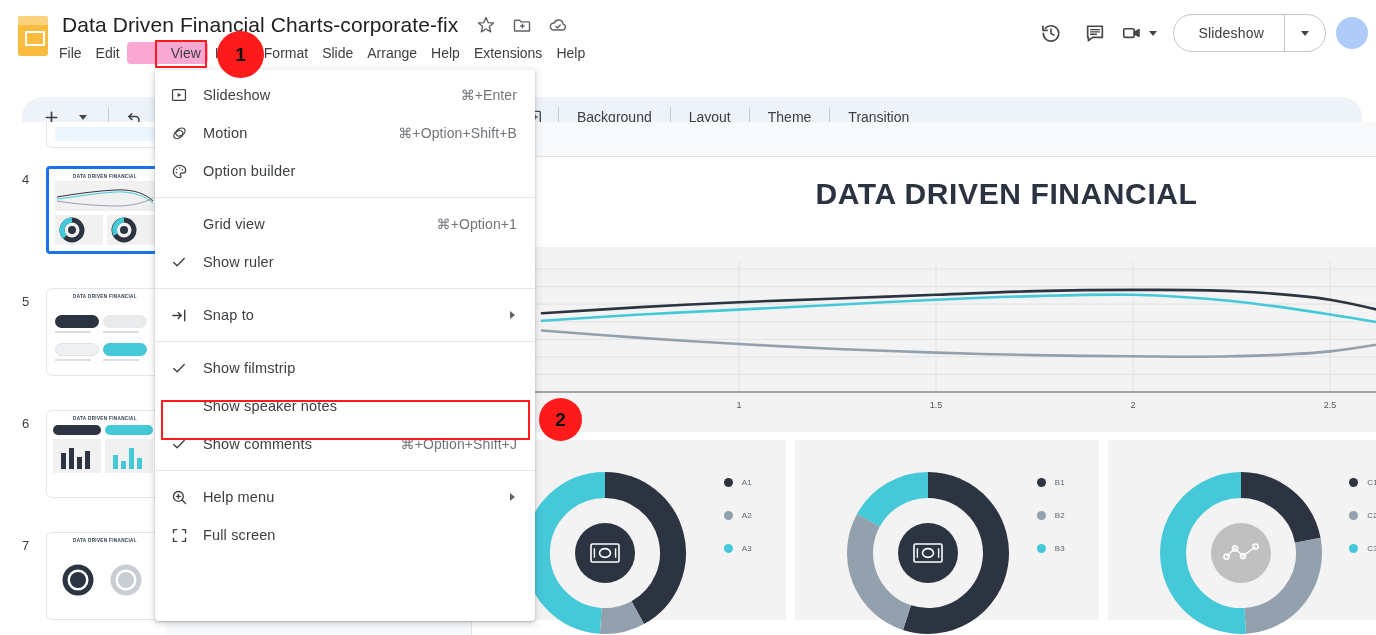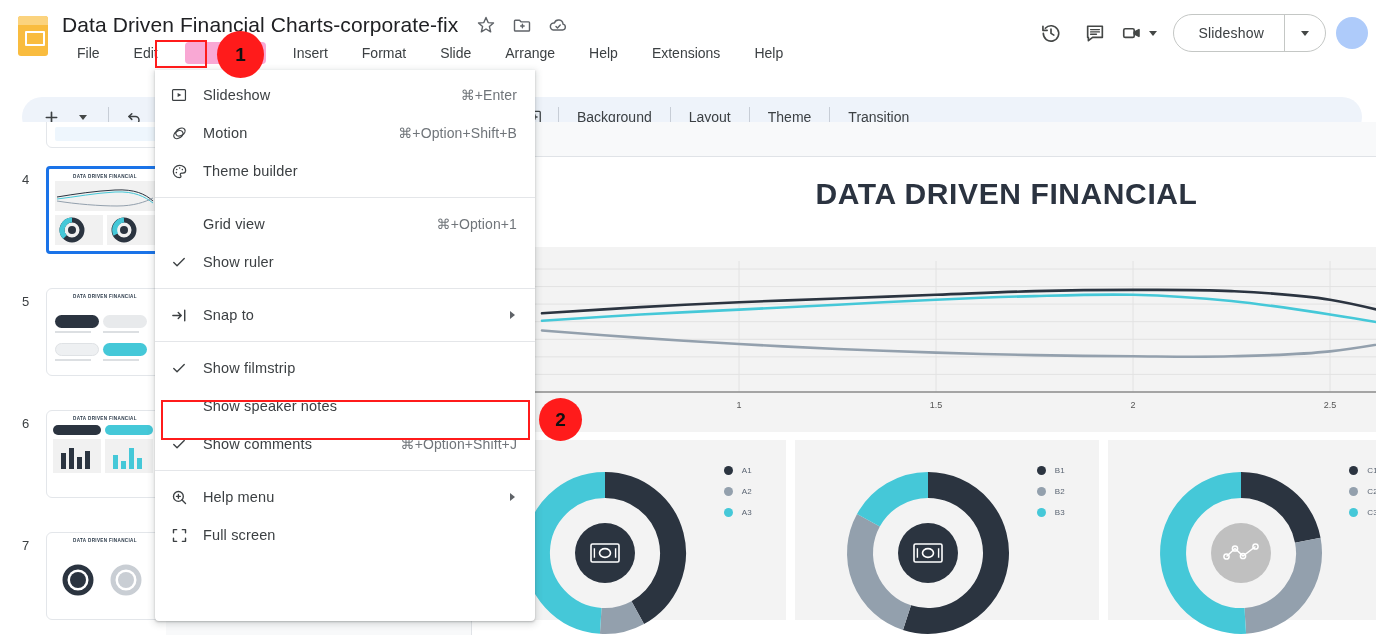--- a/index.html
+++ b/index.html
@@ -24,21 +24,21 @@
   }
   .doc-icon::before{
     content:""; position:absolute; left:0; top:0; width:30px; height:9px;
     background:#fbd37e; border-radius:3px 3px 0 0;
   }
   .title-row { position:absolute; left:62px; top:10px; height:30px; display:flex; align-items:center; }
   .doc-title { font-size:21px; color:#202124; font-weight:400; letter-spacing:0.1px; white-space:nowrap; }
   .title-icons { display:flex; align-items:center; gap:16px; margin-left:18px; }
   .ticon { width:20px; height:20px; color:#5f6368; display:block; }
 
-  .menubar { position:absolute; left:70px; top:42px; display:flex; gap:20px; height:22px; }
+  .menubar { position:absolute; left:52px; top:42px; display:flex; gap:0; height:22px; }
   .menu-item {
     font-size:14px; color:#3c4043; padding:2px 7px; border-radius:4px; cursor:pointer;
     line-height:18px; white-space:nowrap;
   }
   .menu-item.active { background:#f9a8d4;padding-left:44px; }
 
   .header-right { position:absolute; right:8px; top:10px; display:flex; align-items:center; gap:0px; height:46px; }
   .hr-icon { width:44px; height:44px; display:flex; align-items:center; justify-content:center; color:#444746; cursor:pointer; border-radius:50%; }
   .camera-wrap { display:flex; align-items:center; gap:2px; padding-right:8px; }
   .caret { width:0;height:0;border-left:4px solid transparent;border-right:4px solid transparent;border-top:5px solid #444746; }
@@ -86,21 +86,21 @@
   .slide {
     position:absolute; left:305px; top:34px; width:1071px; height:601px;
     background:#ffffff; border:1px solid #e0e3e7; overflow:hidden;
   }
   .slide-title { position:absolute; left:0; top:20px; width:100%; text-align:center;
     font-family:"Liberation Sans", sans-serif; font-weight:700; font-size:30px; letter-spacing:.6px; color:#2b3340; }
   .line-chart { position:absolute; left:10px; top:90px; width:1051px; height:185px; background:#f3f3f3; }
   .donuts { position:absolute; left:10px; top:283px; width:1051px; display:flex; gap:9px; }
   .donut-card { width:304px; height:180px; background:#f3f3f3; position:relative; }
   .legend { position:absolute; right:34px; top:26px; display:flex; flex-direction:column; gap:12px; }
-  .legend-item { display:flex; align-items:flex-start; gap:9px; }
+  .legend-item { display:flex; align-items:flex-start; gap:9px;margin-top:12px; }
   .legend-dot { width:9px; height:9px; border-radius:50%; }
   .legend-label { font-size:8px; color:#5a6472; letter-spacing:.2px; }
 
   
   .dropdown {
     position:absolute; left:155px; top:70px; width:380px; height:551px;
     background:#ffffff; border-radius:0 0 4px 4px;
     box-shadow:0 2px 6px 2px rgba(60,64,67,.15), 0 1px 2px rgba(60,64,67,.3);
     padding:6px 0; z-index:40;
   }
@@ -600,21 +600,21 @@
     <div class="mrow">
       <span class="micon">
         <svg viewBox="0 0 24 24" width="19" height="19" fill="none" stroke="#3c4043" stroke-width="1.6">
           <path d="M12 4.2a7.8 7.8 0 1 0 0 15.6c1.2 0 1.9-.8 1.9-1.7 0-.5-.2-.9-.5-1.2-.3-.3-.5-.7-.5-1.2 0-.9.8-1.7 1.7-1.7h1.5a3.7 3.7 0 0 0 3.7-3.7c0-3.5-3.5-6.1-7.8-6.1z"></path>
           <circle cx="8.6" cy="9.4" r="1" fill="#3c4043" stroke="none"></circle>
           <circle cx="12.2" cy="7.6" r="1" fill="#3c4043" stroke="none"></circle>
           <circle cx="15.6" cy="9.6" r="1" fill="#3c4043" stroke="none"></circle>
           <circle cx="8" cy="13.4" r="1" fill="#3c4043" stroke="none"></circle>
         </svg>
       </span>
-      <span class="mlabel">Theme builder</span>
+      <span class="mlabel">Option builder</span>
     </div>
 
     <div class="mdiv"></div>
 
     <div class="mrow">
       <span class="micon"></span>
       <span class="mlabel">Grid view</span>
       <span class="maccel">⌘+Option+1</span>
     </div>
 

